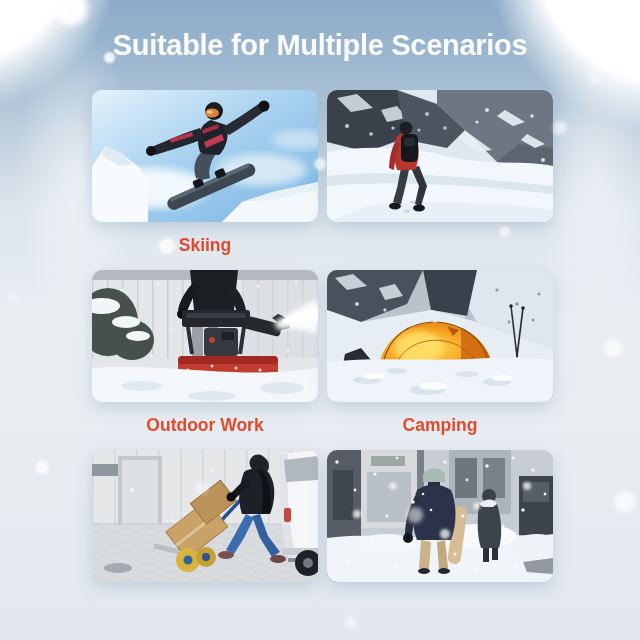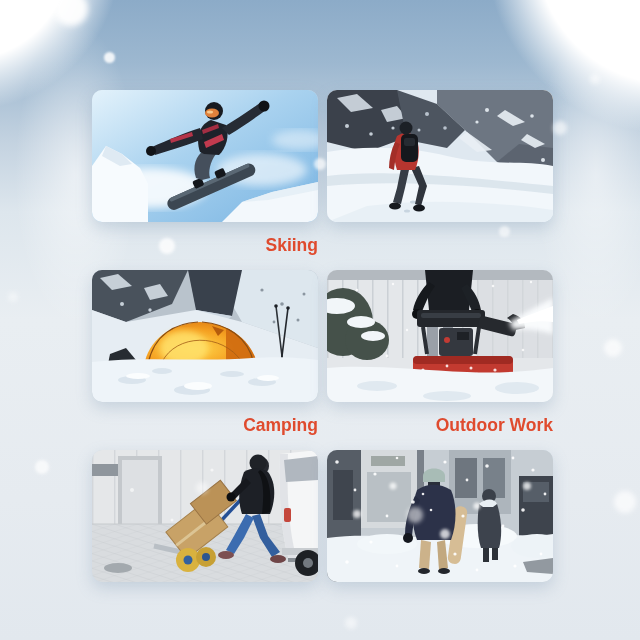--- a/index.html
+++ b/index.html
@@ -12,29 +12,30 @@
       radial-gradient(ellipse 85px 210px at 596px 175px, rgba(255,255,255,.5), rgba(255,255,255,0) 72%),
       linear-gradient(180deg,#8cabc8 0%,#9db8d0 10%,#c3d2e0 22%,#dde6ed 33%,#e9eef2 50%,#e6ebf0 78%,#e2e8ee 100%);}
   .title{position:absolute;top:29px;left:0;width:640px;margin:0;text-align:center;
     font-size:29px;font-weight:700;letter-spacing:-.3px;color:#f9fbfd;}
   .grid{position:absolute;top:90px;left:92px;width:461px;display:grid;
     grid-template-columns:226px 226px;column-gap:9px;}
   figure{margin:0 0 15px 0;}
   .photo{width:226px;height:132px;border-radius:10px;overflow:hidden;position:relative;
     box-shadow:0 6px 16px rgba(110,140,170,.28);background:#cfdce6;}
   .photo svg{display:block;width:100%;height:100%;}
-  figcaption{margin-top:13px;height:20px;text-align:right;font-size:17.5px;
+  figcaption{margin-top:13px;height:20px;text-align:center;font-size:17.5px;
     font-weight:700;color:#e04b2e;}
   .bokeh{position:absolute;inset:0;pointer-events:none;}
   .bokeh i{position:absolute;display:block;border-radius:50%;background:#fff;}
 </style>
 </head>
 <body>
 
 <div class="poster">
+  <h1 class="title">Suitable for Multiple Scenarios</h1>
 
   <div class="grid">
 
     <figure>
       <div class="photo">
         <svg viewBox="0 0 226 132" xmlns="http://www.w3.org/2000/svg">
           <defs>
             <linearGradient id="sk-sky" x1="0" y1="0" x2="1" y2="1">
               <stop offset="0" stop-color="#e3f2fb"></stop>
                 <stop offset=".45" stop-color="#a9d2ef"></stop>
@@ -122,20 +123,99 @@
           <path d="M74,78 L70,98 L66,112 L74,114 L78,98 L82,80 Z" fill="#373d46"></path>
           <ellipse cx="68" cy="116" rx="6" ry="3.5" fill="#171a1f"></ellipse>
           <ellipse cx="92" cy="118" rx="6" ry="3.5" fill="#14171c"></ellipse>
           <path d="M70,46 C66,54 66,68 70,80 L88,80 C93,68 93,54 88,46 C82,42 76,42 70,46 Z" fill="#b7352f"></path>
           <path d="M68,52 C64,60 62,70 62,78 L67,80 C68,70 70,60 73,54 Z" fill="#a32e28"></path>
           <rect x="74" y="44" width="17" height="28" rx="5" fill="#15181d"></rect>
           <rect x="77" y="48" width="11" height="8" rx="2" fill="#262b32"></rect>
           <circle cx="79" cy="38" r="6.5" fill="#1c2026"></circle>
         </svg>
       </div>
+    </figure>
+
+    <figure>
+      <div class="photo">
+        <svg viewBox="0 0 226 132" xmlns="http://www.w3.org/2000/svg">
+          <defs>
+            <pattern id="ow-planks" width="15" height="12" patternUnits="userSpaceOnUse">
+              <rect width="15" height="12" fill="#e4e7ea"></rect>
+                <rect width="1.5" height="12" fill="#cbd0d5"></rect>
+            </pattern>
+            <filter id="ow-bl">
+                <feGaussianBlur stdDeviation="2.5"></feGaussianBlur>
+              </filter>
+          </defs>
+          <rect width="226" height="132" fill="#e4e7ea"></rect>
+          <rect x="0" y="10" width="226" height="78" fill="url(#ow-planks)"></rect>
+          <rect width="226" height="10" fill="#b3b9bf"></rect>
+          <rect x="150" y="10" width="76" height="78" fill="#d7dade" opacity=".6"></rect>
+          <g fill="#45514a">
+              <ellipse cx="16" cy="52" rx="30" ry="34"></ellipse>
+              <ellipse cx="40" cy="70" rx="22" ry="20"></ellipse>
+            </g>
+          <g fill="#f2f6f9">
+              <ellipse cx="10" cy="36" rx="18" ry="8"></ellipse>
+              <ellipse cx="34" cy="52" rx="14" ry="6"></ellipse>
+              <ellipse cx="46" cy="66" rx="12" ry="5"></ellipse>
+            </g>
+          <circle cx="122" cy="6" r="10" fill="#15181c"></circle>
+          <path d="M98,0 L146,0 L142,40 L102,40 Z" fill="#1b1e23"></path>
+          <path d="M102,12 C94,20 88,30 86,40 L94,44 C98,34 102,24 108,16 Z" fill="#16191d"></path>
+          <path d="M140,14 C148,22 152,30 154,40 L146,44 C142,34 138,26 134,18 Z" fill="#1d2126"></path>
+          <circle cx="90" cy="44" r="5" fill="#0e1013"></circle>
+            <circle cx="150" cy="44" r="5" fill="#0e1013"></circle>
+          <rect x="100" y="42" width="11" height="52" fill="#9aa0a8"></rect>
+          <rect x="116" y="42" width="10" height="30" fill="#8d939b"></rect>
+          <rect x="90" y="40" width="68" height="17" rx="3" fill="#24272c"></rect>
+          <rect x="94" y="43" width="60" height="5" rx="2" fill="#383d44"></rect>
+          <path d="M96,57 L100,84 M152,57 L148,84" stroke="#2b2f35" stroke-width="4"></path>
+          <rect x="112" y="58" width="34" height="28" rx="3" fill="#34383f"></rect>
+          <circle cx="120" cy="70" r="3" fill="#c23b34"></circle>
+          <rect x="130" y="62" width="12" height="8" fill="#1e2126"></rect>
+          <g transform="rotate(14 156 52)">
+              <rect x="152" y="46" width="38" height="13" rx="4" fill="#26292e"></rect>
+            </g>
+          <path d="M186,44 C194,46 198,52 198,58 L188,60 C186,54 184,50 180,48 Z" fill="#202328"></path>
+          <path d="M182,52 C200,42 214,34 226,28 L226,64 C212,60 198,58 186,60 Z" fill="#fbfdfe" opacity=".95" filter="url(#ow-bl)"></path>
+          <path d="M190,50 C204,44 216,40 226,36 L226,52 C214,50 202,52 192,54 Z" fill="#ffffff"></path>
+          <rect x="86" y="86" width="100" height="38" rx="5" fill="#c23a30"></rect>
+          <rect x="86" y="86" width="100" height="8" rx="4" fill="#a02a22"></rect>
+          <g fill="#fff" opacity=".85">
+            <circle cx="96" cy="100" r="1.6"></circle>
+              <circle cx="108" cy="112" r="2"></circle>
+              <circle cx="120" cy="96" r="1.4"></circle>
+              <circle cx="132" cy="108" r="1.8"></circle>
+            <circle cx="144" cy="98" r="1.5"></circle>
+              <circle cx="156" cy="114" r="2"></circle>
+              <circle cx="168" cy="100" r="1.6"></circle>
+              <circle cx="176" cy="112" r="1.4"></circle>
+            <circle cx="102" cy="120" r="1.5"></circle>
+              <circle cx="150" cy="104" r="1.3"></circle>
+          </g>
+          <path d="M0,98 C40,94 90,100 140,102 C180,104 210,100 226,98 L226,132 L0,132 Z" fill="#f3f7fa"></path>
+          <g fill="#e0e9f0">
+              <ellipse cx="50" cy="116" rx="20" ry="5"></ellipse>
+              <ellipse cx="190" cy="118" rx="22" ry="6"></ellipse>
+              <ellipse cx="120" cy="126" rx="24" ry="5"></ellipse>
+            </g>
+          <g fill="#fff" opacity=".8">
+            <circle cx="30" cy="20" r="1.3"></circle>
+              <circle cx="66" cy="14" r="1.2"></circle>
+              <circle cx="166" cy="16" r="1.3"></circle>
+              <circle cx="204" cy="12" r="1.2"></circle>
+            <circle cx="60" cy="86" r="1.4"></circle>
+              <circle cx="196" cy="80" r="1.3"></circle>
+              <circle cx="80" cy="60" r="1.2"></circle>
+          </g>
+        </svg>
+      </div>
+      <figcaption>Outdoor Work</figcaption>
     </figure>
 
     <figure>
       <div class="photo">
         <svg viewBox="0 0 226 132" xmlns="http://www.w3.org/2000/svg">
           <defs>
             <radialGradient id="cp-tent" cx=".42" cy=".6" r=".75">
               <stop offset="0" stop-color="#ffd94e"></stop>
                 <stop offset=".55" stop-color="#f5a122"></stop>
                 <stop offset="1" stop-color="#d8730f"></stop>
@@ -186,99 +266,20 @@
               <ellipse cx="140" cy="104" rx="12" ry="3"></ellipse>
           </g>
           <g fill="#fbfdfe">
               <ellipse cx="46" cy="106" rx="12" ry="3"></ellipse>
               <ellipse cx="106" cy="116" rx="14" ry="4"></ellipse>
               <ellipse cx="176" cy="108" rx="11" ry="3"></ellipse>
             </g>
         </svg>
       </div>
       <figcaption>Camping</figcaption>
-    </figure>
-
-    <figure>
-      <div class="photo">
-        <svg viewBox="0 0 226 132" xmlns="http://www.w3.org/2000/svg">
-          <defs>
-            <pattern id="ow-planks" width="15" height="12" patternUnits="userSpaceOnUse">
-              <rect width="15" height="12" fill="#e4e7ea"></rect>
-                <rect width="1.5" height="12" fill="#cbd0d5"></rect>
-            </pattern>
-            <filter id="ow-bl">
-                <feGaussianBlur stdDeviation="2.5"></feGaussianBlur>
-              </filter>
-          </defs>
-          <rect width="226" height="132" fill="#e4e7ea"></rect>
-          <rect x="0" y="10" width="226" height="78" fill="url(#ow-planks)"></rect>
-          <rect width="226" height="10" fill="#b3b9bf"></rect>
-          <rect x="150" y="10" width="76" height="78" fill="#d7dade" opacity=".6"></rect>
-          <g fill="#45514a">
-              <ellipse cx="16" cy="52" rx="30" ry="34"></ellipse>
-              <ellipse cx="40" cy="70" rx="22" ry="20"></ellipse>
-            </g>
-          <g fill="#f2f6f9">
-              <ellipse cx="10" cy="36" rx="18" ry="8"></ellipse>
-              <ellipse cx="34" cy="52" rx="14" ry="6"></ellipse>
-              <ellipse cx="46" cy="66" rx="12" ry="5"></ellipse>
-            </g>
-          <circle cx="122" cy="6" r="10" fill="#15181c"></circle>
-          <path d="M98,0 L146,0 L142,40 L102,40 Z" fill="#1b1e23"></path>
-          <path d="M102,12 C94,20 88,30 86,40 L94,44 C98,34 102,24 108,16 Z" fill="#16191d"></path>
-          <path d="M140,14 C148,22 152,30 154,40 L146,44 C142,34 138,26 134,18 Z" fill="#1d2126"></path>
-          <circle cx="90" cy="44" r="5" fill="#0e1013"></circle>
-            <circle cx="150" cy="44" r="5" fill="#0e1013"></circle>
-          <rect x="100" y="42" width="11" height="52" fill="#9aa0a8"></rect>
-          <rect x="116" y="42" width="10" height="30" fill="#8d939b"></rect>
-          <rect x="90" y="40" width="68" height="17" rx="3" fill="#24272c"></rect>
-          <rect x="94" y="43" width="60" height="5" rx="2" fill="#383d44"></rect>
-          <path d="M96,57 L100,84 M152,57 L148,84" stroke="#2b2f35" stroke-width="4"></path>
-          <rect x="112" y="58" width="34" height="28" rx="3" fill="#34383f"></rect>
-          <circle cx="120" cy="70" r="3" fill="#c23b34"></circle>
-          <rect x="130" y="62" width="12" height="8" fill="#1e2126"></rect>
-          <g transform="rotate(14 156 52)">
-              <rect x="152" y="46" width="38" height="13" rx="4" fill="#26292e"></rect>
-            </g>
-          <path d="M186,44 C194,46 198,52 198,58 L188,60 C186,54 184,50 180,48 Z" fill="#202328"></path>
-          <path d="M182,52 C200,42 214,34 226,28 L226,64 C212,60 198,58 186,60 Z" fill="#fbfdfe" opacity=".95" filter="url(#ow-bl)"></path>
-          <path d="M190,50 C204,44 216,40 226,36 L226,52 C214,50 202,52 192,54 Z" fill="#ffffff"></path>
-          <rect x="86" y="86" width="100" height="38" rx="5" fill="#c23a30"></rect>
-          <rect x="86" y="86" width="100" height="8" rx="4" fill="#a02a22"></rect>
-          <g fill="#fff" opacity=".85">
-            <circle cx="96" cy="100" r="1.6"></circle>
-              <circle cx="108" cy="112" r="2"></circle>
-              <circle cx="120" cy="96" r="1.4"></circle>
-              <circle cx="132" cy="108" r="1.8"></circle>
-            <circle cx="144" cy="98" r="1.5"></circle>
-              <circle cx="156" cy="114" r="2"></circle>
-              <circle cx="168" cy="100" r="1.6"></circle>
-              <circle cx="176" cy="112" r="1.4"></circle>
-            <circle cx="102" cy="120" r="1.5"></circle>
-              <circle cx="150" cy="104" r="1.3"></circle>
-          </g>
-          <path d="M0,98 C40,94 90,100 140,102 C180,104 210,100 226,98 L226,132 L0,132 Z" fill="#f3f7fa"></path>
-          <g fill="#e0e9f0">
-              <ellipse cx="50" cy="116" rx="20" ry="5"></ellipse>
-              <ellipse cx="190" cy="118" rx="22" ry="6"></ellipse>
-              <ellipse cx="120" cy="126" rx="24" ry="5"></ellipse>
-            </g>
-          <g fill="#fff" opacity=".8">
-            <circle cx="30" cy="20" r="1.3"></circle>
-              <circle cx="66" cy="14" r="1.2"></circle>
-              <circle cx="166" cy="16" r="1.3"></circle>
-              <circle cx="204" cy="12" r="1.2"></circle>
-            <circle cx="60" cy="86" r="1.4"></circle>
-              <circle cx="196" cy="80" r="1.3"></circle>
-              <circle cx="80" cy="60" r="1.2"></circle>
-          </g>
-        </svg>
-      </div>
-      <figcaption>Outdoor Work</figcaption>
     </figure>
 
     <figure>
       <div class="photo">
         <svg viewBox="0 0 226 132" xmlns="http://www.w3.org/2000/svg">
           <defs>
             <pattern id="cd-wall" width="22" height="80" patternUnits="userSpaceOnUse">
               <rect width="22" height="80" fill="#e5e7e9"></rect>
                 <rect width="1.4" height="80" fill="#d3d6da"></rect>
             </pattern>

